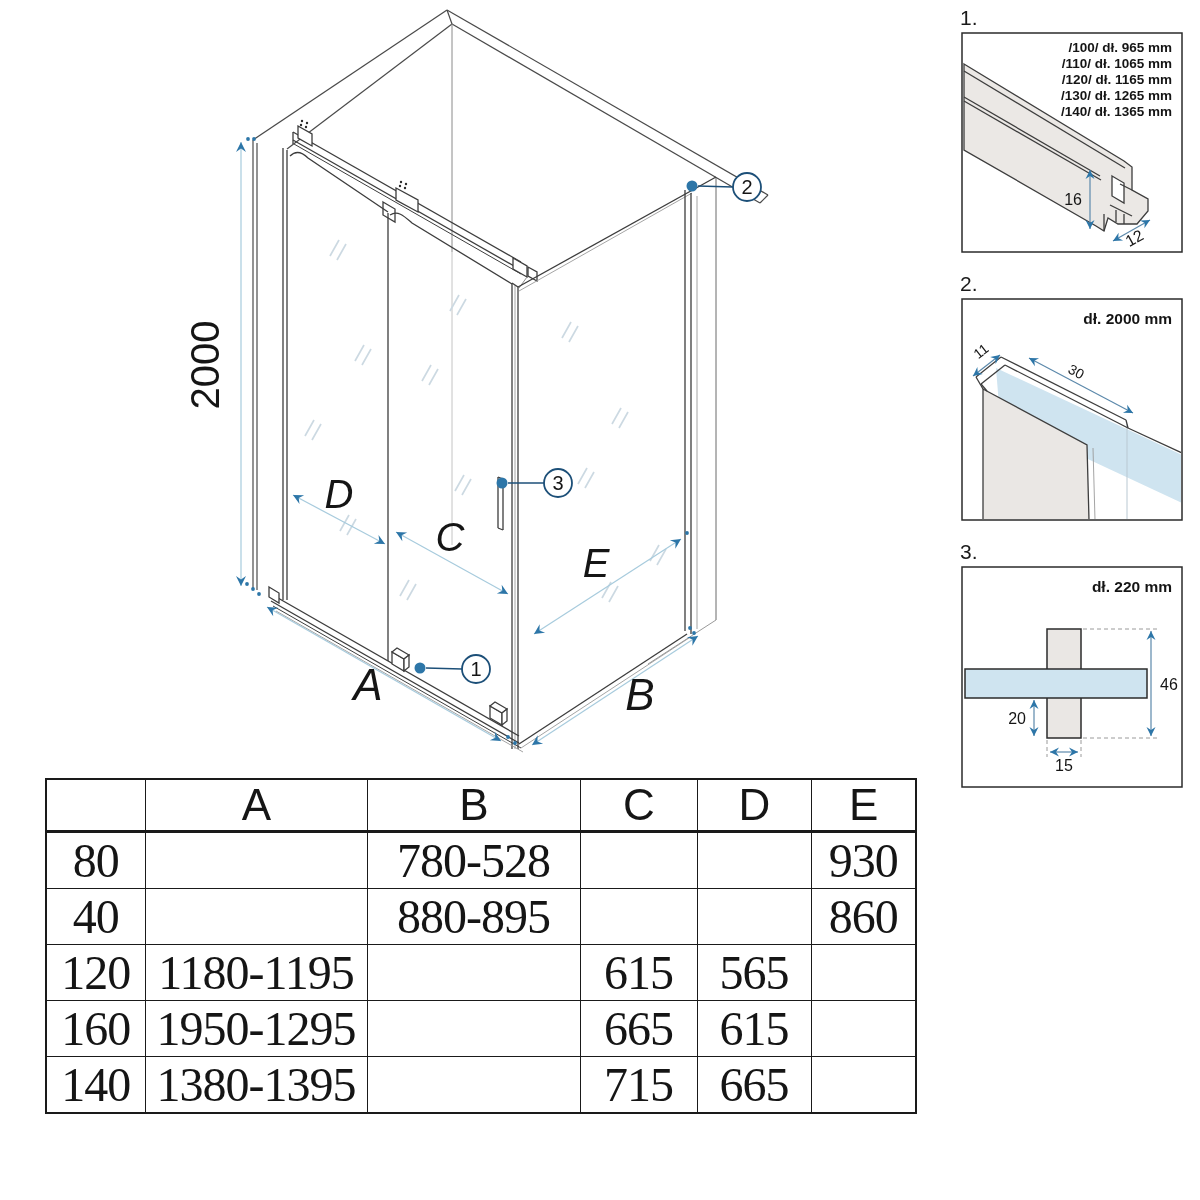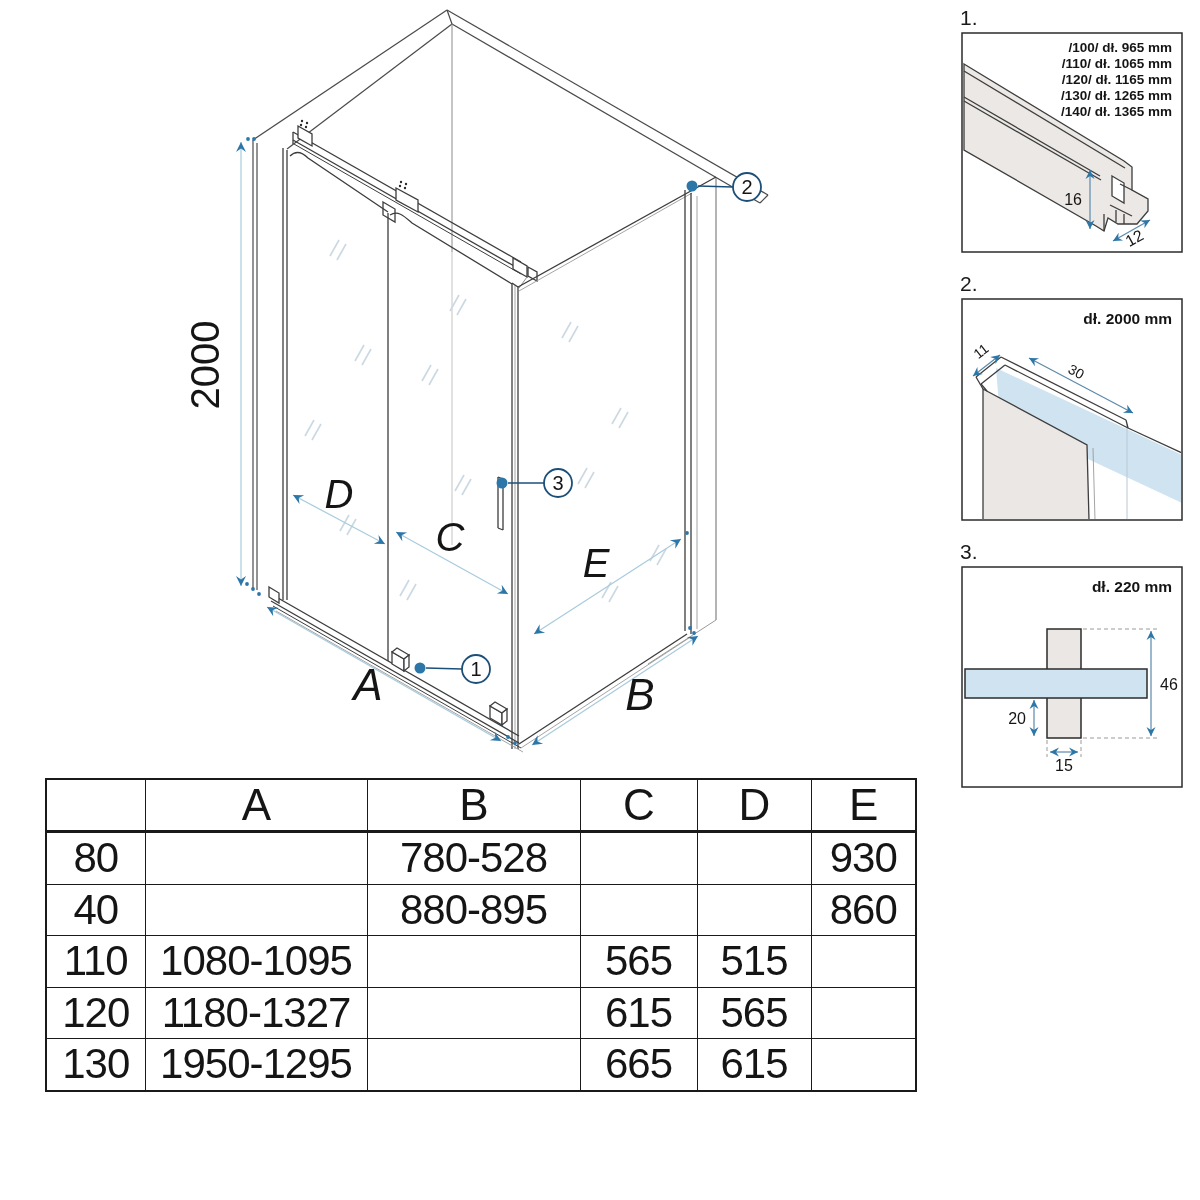--- a/index.html
+++ b/index.html
@@ -9,21 +9,21 @@
   svg text{font-family:"Liberation Sans",sans-serif;fill:#151515;}
   marker{overflow:visible;}
   .dim-letter{font-style:italic;}
   .detail-num{position:absolute;font-size:21px;color:#1a1a1a;}
   
   table.dims{position:absolute;left:45px;top:778px;border-collapse:collapse;table-layout:fixed;background:#fff;}
   table.dims td,table.dims th{border:1.5px solid #1a1a1a;text-align:center;vertical-align:middle;
     font-weight:400;letter-spacing:-1px;padding:0;overflow:hidden;white-space:nowrap;}
   table.dims{border:2px solid #1a1a1a;}
   table.dims thead th{height:48px;font-size:44px;border-bottom:3px solid #1a1a1a;}
-  table.dims tbody td{height:50.5px;font-size:42px;}
+  table.dims tbody td{height:50.5px;font-size:48px;font-family:Liberation Serif, serif;}
 </style>
 </head>
 <body>
 
 <div class="stage">
 
   <svg style="left:0;top:0" width="960" height="780" viewBox="0 0 960 780">
     <defs>
       <marker id="am" markerWidth="14" markerHeight="12" refX="0" refY="0" orient="auto-start-reverse" markerUnits="userSpaceOnUse">
         <path d="M0,0 L-10,5 L-6.5,0 L-10,-5 Z" fill="#2d76a8"></path>
@@ -308,38 +308,38 @@
       </tr>
       <tr>
         <td>40</td>
         <td></td>
         <td>880-895</td>
         <td></td>
         <td></td>
         <td>860</td>
       </tr>
       <tr>
-        <td>110</td>
-        <td>1080-1095</td>
-        <td></td>
-        <td>565</td>
-        <td>515</td>
-        <td></td>
-      </tr>
-      <tr>
         <td>120</td>
-        <td>1180-1327</td>
+        <td>1180-1195</td>
         <td></td>
         <td>615</td>
         <td>565</td>
         <td></td>
       </tr>
       <tr>
-        <td>130</td>
+        <td>160</td>
         <td>1950-1295</td>
         <td></td>
         <td>665</td>
         <td>615</td>
+        <td></td>
+      </tr>
+      <tr>
+        <td>140</td>
+        <td>1380-1395</td>
+        <td></td>
+        <td>715</td>
+        <td>665</td>
         <td></td>
       </tr>
     </tbody>
   </table>
 </div>
 
 </body></html>

